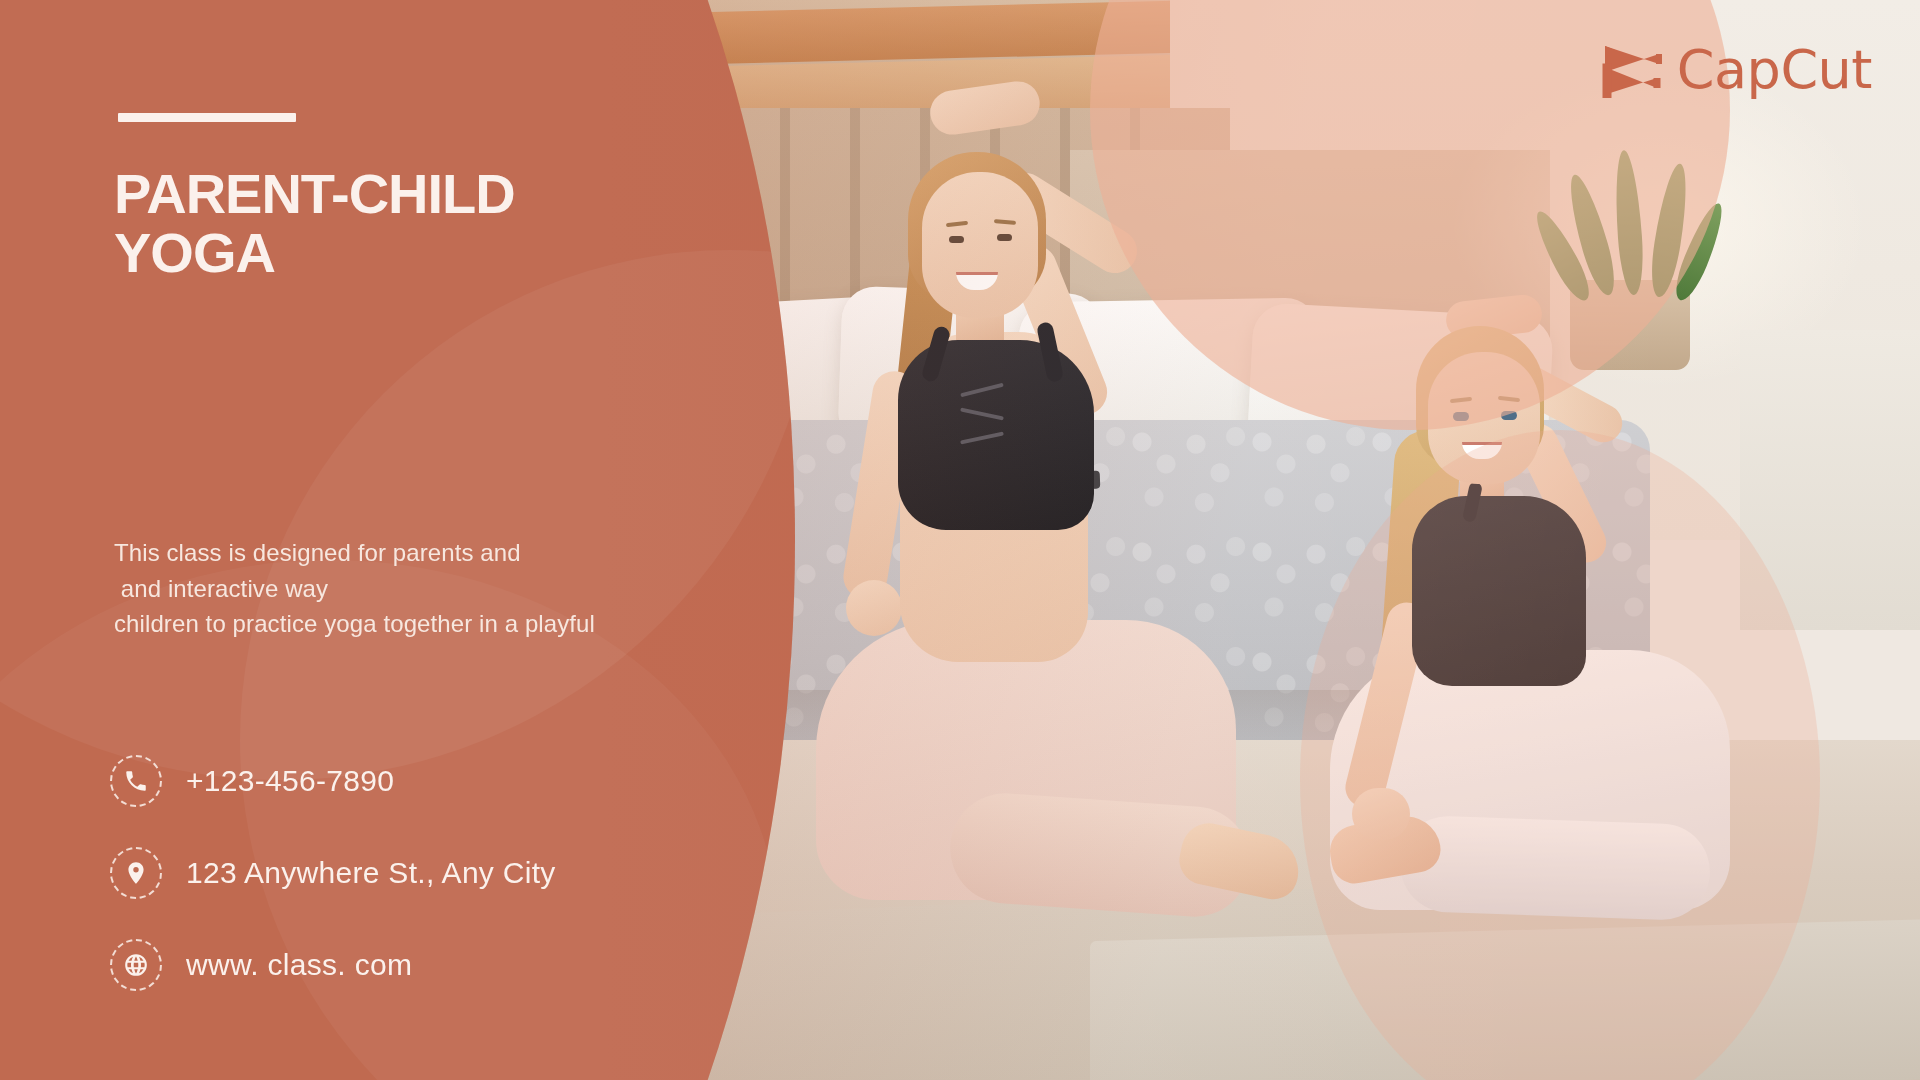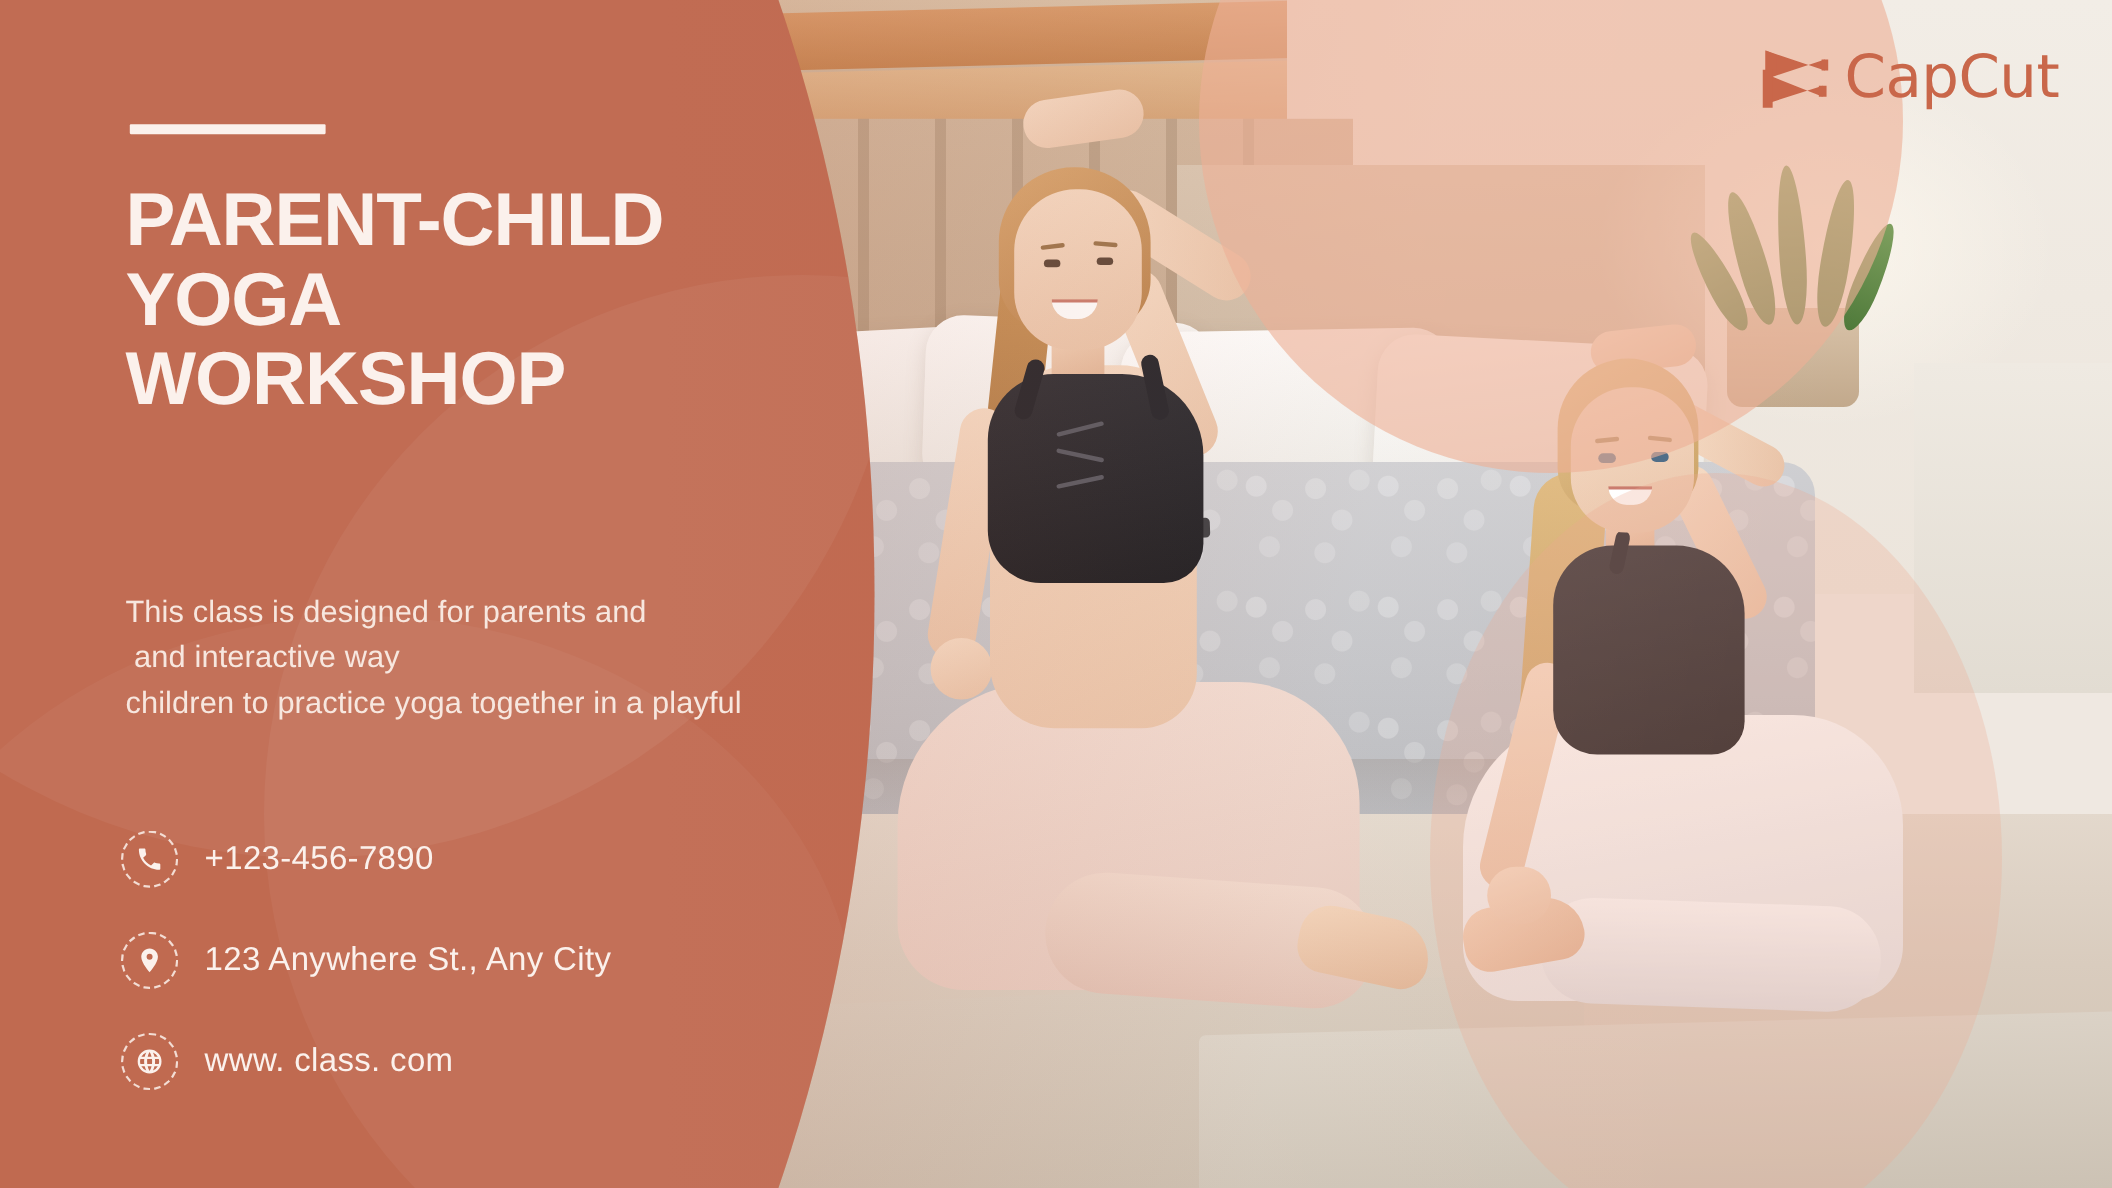--- a/index.html
+++ b/index.html
@@ -288,28 +288,28 @@
   .content { position:absolute; left:0; top:0; width:900px; height:1080px; }
 
   .rule {
     position:absolute; left:118px; top:113px; width:178px; height:9px;
     background:#FBF1EC; border-radius:1px;
   }
 
   .title {
     position:absolute; left:114px; top:164px; width:760px;
     color:#FBF1EC;
-    font-size:68px; font-weight:700; line-height:1.06;
+    font-size:56px; font-weight:700; line-height:1.06;
     letter-spacing:-1px; text-transform:uppercase;
   }
   .title .ln { display:block; }
 
   .subtitle {
     position:absolute; left:114px; top:535px; width:700px;
-    color:#F7E7DF; font-size:28px; line-height:1.48; font-weight:400;
+    color:#F7E7DF; font-size:24px; line-height:1.48; font-weight:400;
     letter-spacing:.1px;
   }
   .subtitle .ln { display:block; white-space:pre; }
 
   .contacts { position:absolute; left:110px; top:745px; width:700px; }
   .crow { display:flex; align-items:center; height:72px; margin-bottom:20px; }
   .cicon {
     width:52px; height:52px; border-radius:50%;
     border:2px dashed rgba(252,241,236,.85);
     display:flex; align-items:center; justify-content:center;
@@ -442,21 +442,20 @@
     <div class="panel-veil"></div>
   </div>
 
   <div class="content">
 
     <div class="rule"></div>
 
     <h1 class="title">
       <span class="ln">PARENT-CHILD</span>
       <span class="ln">YOGA</span>
-      <span class="ln">WORKSHOP</span>
     </h1>
 
     <p class="subtitle">
       <span class="ln">This class is designed for parents and</span>
       <span class="ln"> and interactive way</span>
       <span class="ln">children to practice yoga together in a playful</span>
     </p>
 
     <div class="contacts">
 

